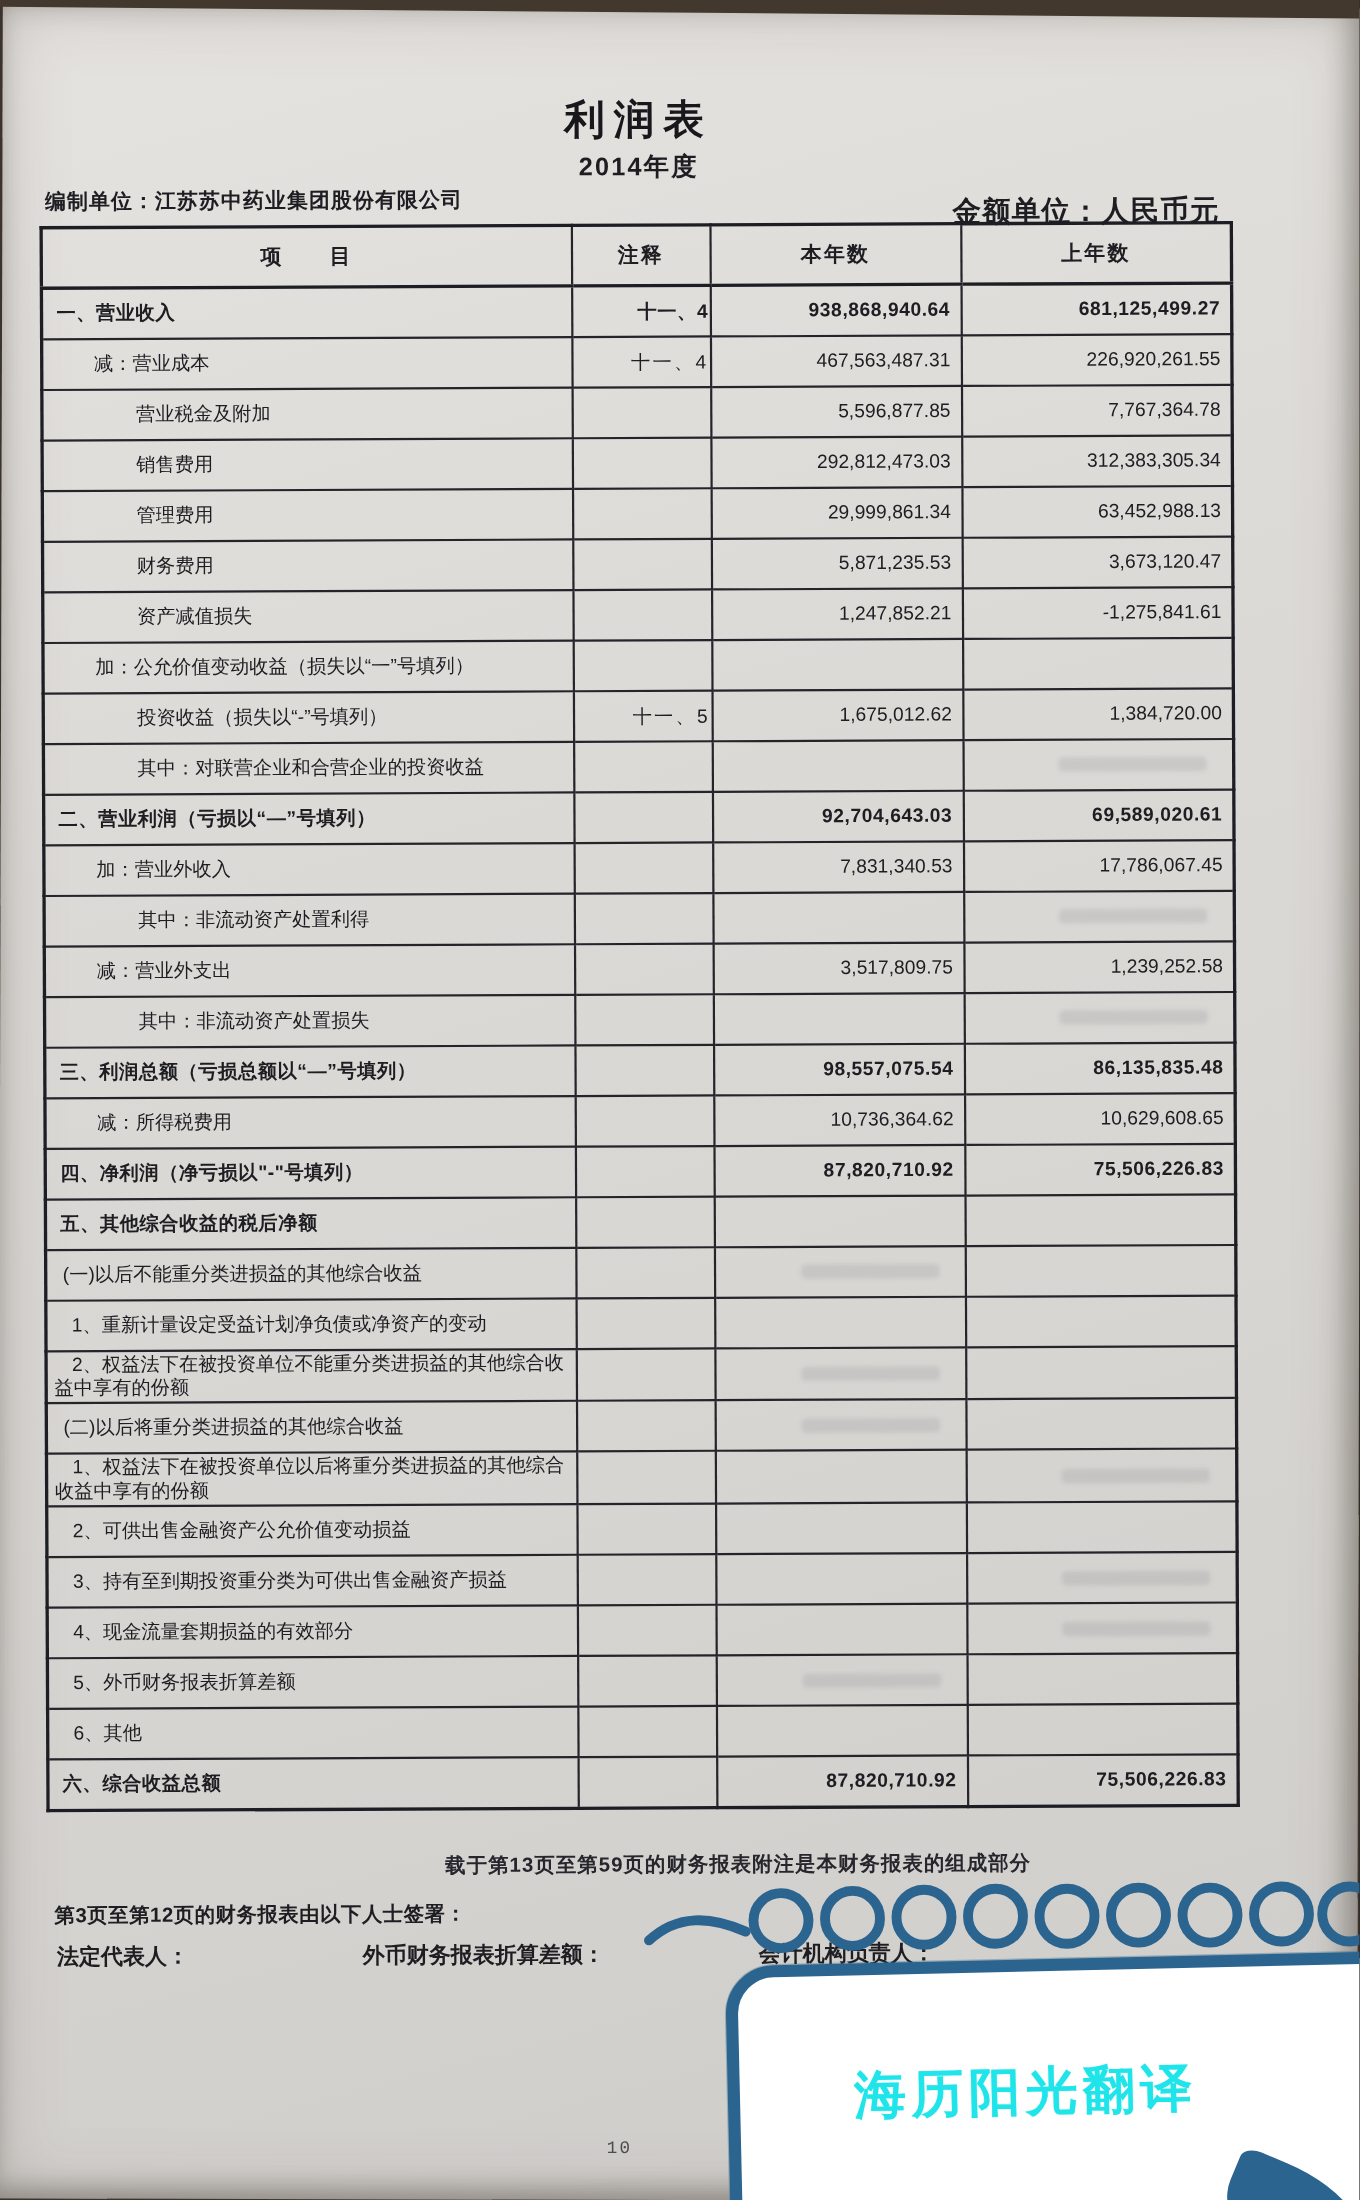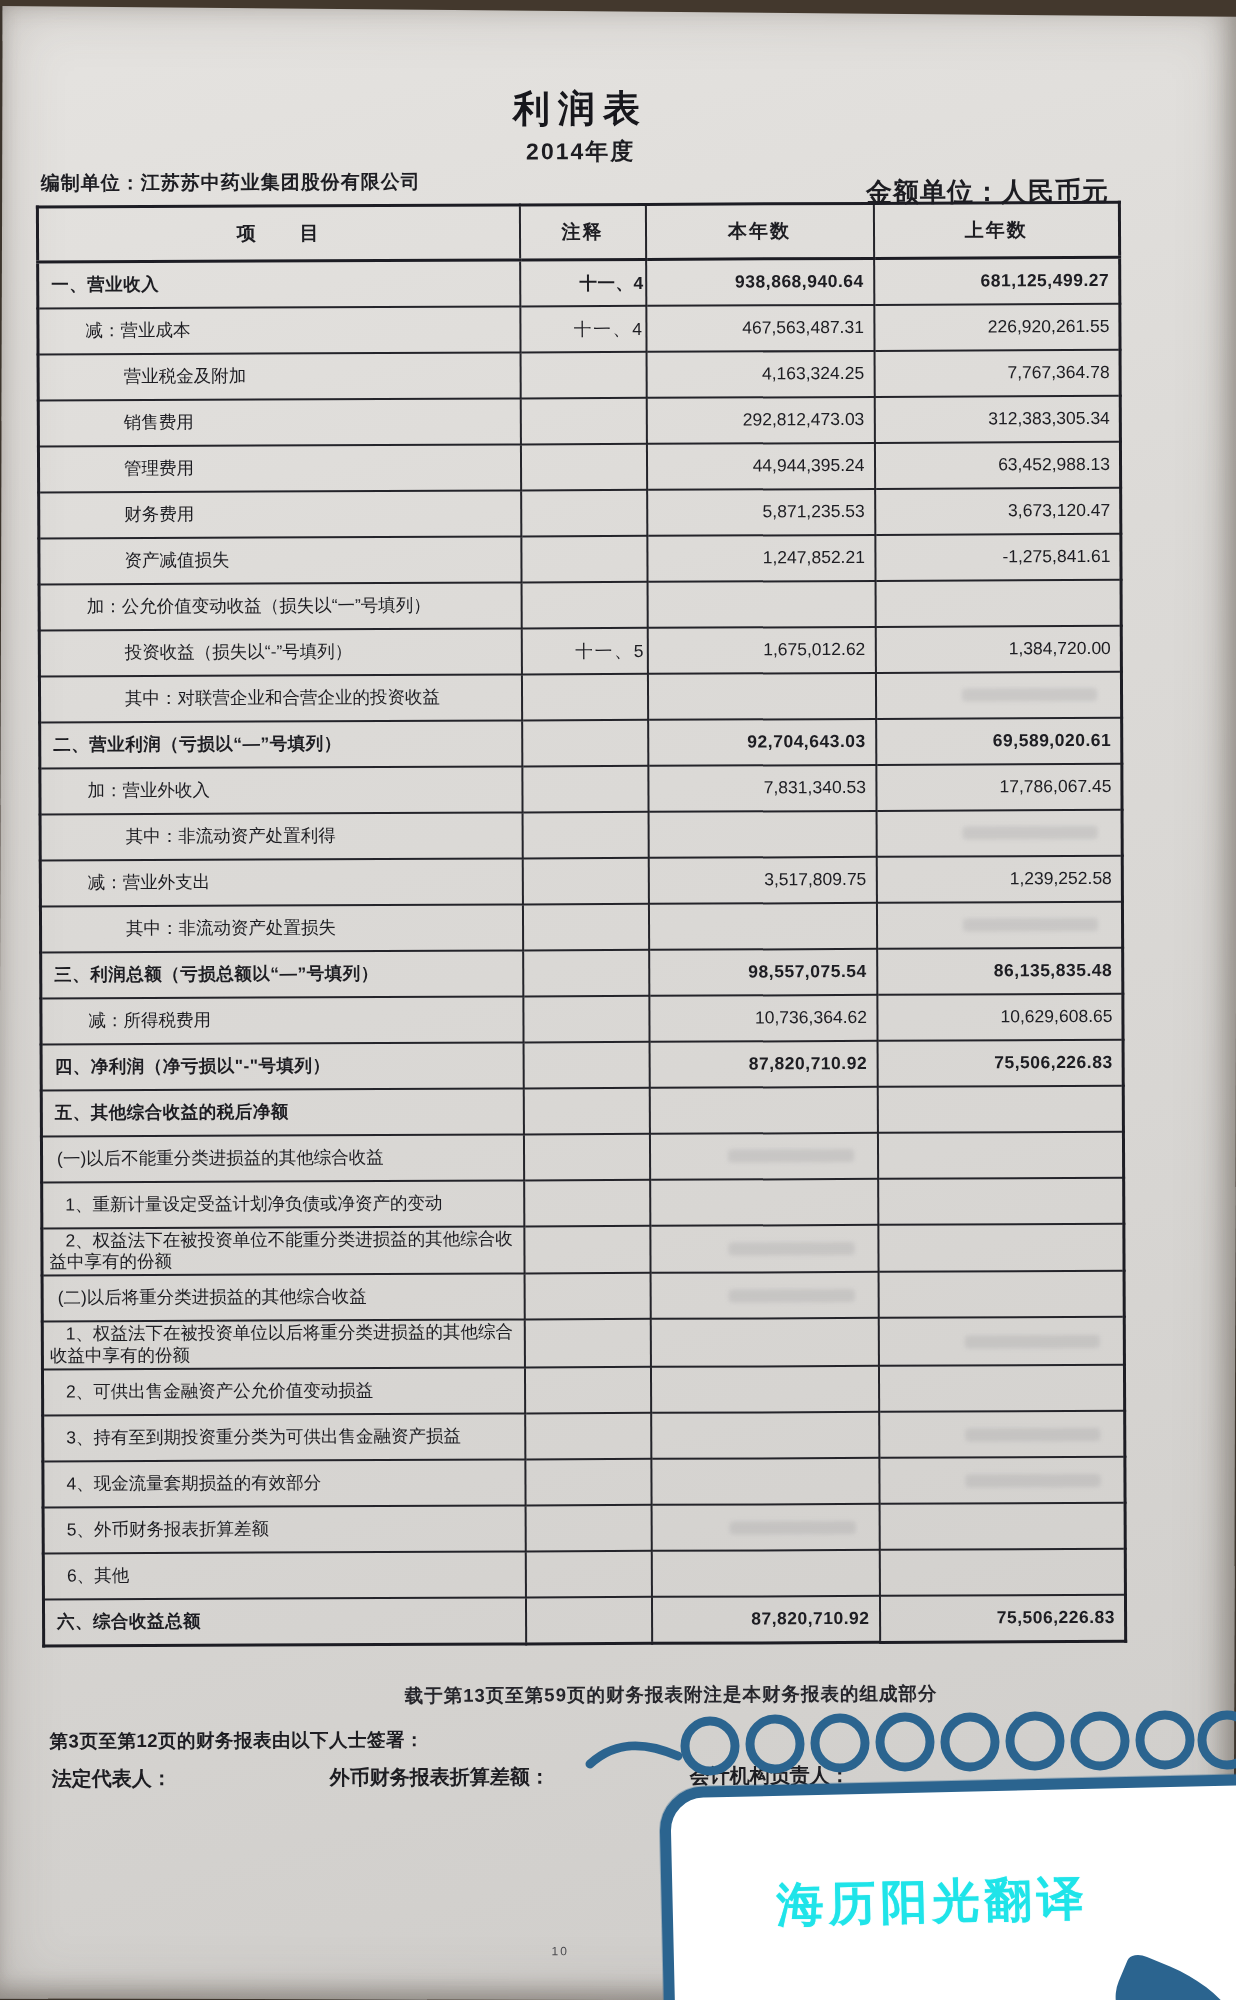--- a/index.html
+++ b/index.html
@@ -41,21 +41,21 @@
   .lv-s{padding-left:14px;}
   .lv-s1{padding-left:22px;}
   .hang{padding-left:6px !important;text-indent:16px;}
   .smudge{height:13px;width:58%;margin-left:auto;margin-right:14px;border-radius:4px;
     background:rgba(110,112,120,.16);filter:blur(2px);}
 
   .footnote{position:absolute;left:0;top:1682px;width:930px;text-align:right;font-size:18.5px;font-weight:bold;letter-spacing:1px;color:#26262c;}
   .sig-intro{position:absolute;left:42px;top:1726px;font-size:18.5px;font-weight:bold;letter-spacing:.5px;}
   .signer{position:absolute;top:1763px;font-size:20px;font-weight:bold;}
   .signer.s1{left:44px}.signer.s2{left:322px}.signer.s3{left:682px}
-  .page-num{position:absolute;left:543px;top:1944px;font-size:12px;color:#4c4c50;font-family:Liberation Sans, sans-serif;letter-spacing:2px;}
+  .page-num{position:absolute;left:543px;top:1944px;font-size:16px;color:#4c4c50;font-family:Liberation Mono, monospace;letter-spacing:2px;}
 
   .loops{position:absolute;right:-6px;top:1708px;z-index:4;}
   .bubble{
     position:absolute;left:662px;top:1780px;width:640px;height:250px;z-index:5;
     background:#fff;border:11px solid #2b648f;
     border-radius:44px 38px 40px 46px;
     transform:rotate(-1.3deg);
     box-shadow:0 0 0 1px rgba(43,100,143,.35);
   }
   .bubble .tail{
@@ -106,33 +106,33 @@
           </tr>
           <tr class="">
             <td class="c-item lv-1">减：营业成本</td>
             <td class="c-note">十一、4</td>
             <td class="c-num">467,563,487.31</td>
             <td class="c-num">226,920,261.55</td>
           </tr>
           <tr class="">
             <td class="c-item lv-2">营业税金及附加</td>
             <td class="c-note"></td>
-            <td class="c-num">4,163,324.25</td>
+            <td class="c-num">5,596,877.85</td>
             <td class="c-num">7,767,364.78</td>
           </tr>
           <tr class="">
             <td class="c-item lv-2">销售费用</td>
             <td class="c-note"></td>
             <td class="c-num">292,812,473.03</td>
             <td class="c-num">312,383,305.34</td>
           </tr>
           <tr class="">
             <td class="c-item lv-2">管理费用</td>
             <td class="c-note"></td>
-            <td class="c-num">44,944,395.24</td>
+            <td class="c-num">29,999,861.34</td>
             <td class="c-num">63,452,988.13</td>
           </tr>
           <tr class="">
             <td class="c-item lv-2">财务费用</td>
             <td class="c-note"></td>
             <td class="c-num">5,871,235.53</td>
             <td class="c-num">3,673,120.47</td>
           </tr>
           <tr class="">
             <td class="c-item lv-2">资产减值损失</td>

